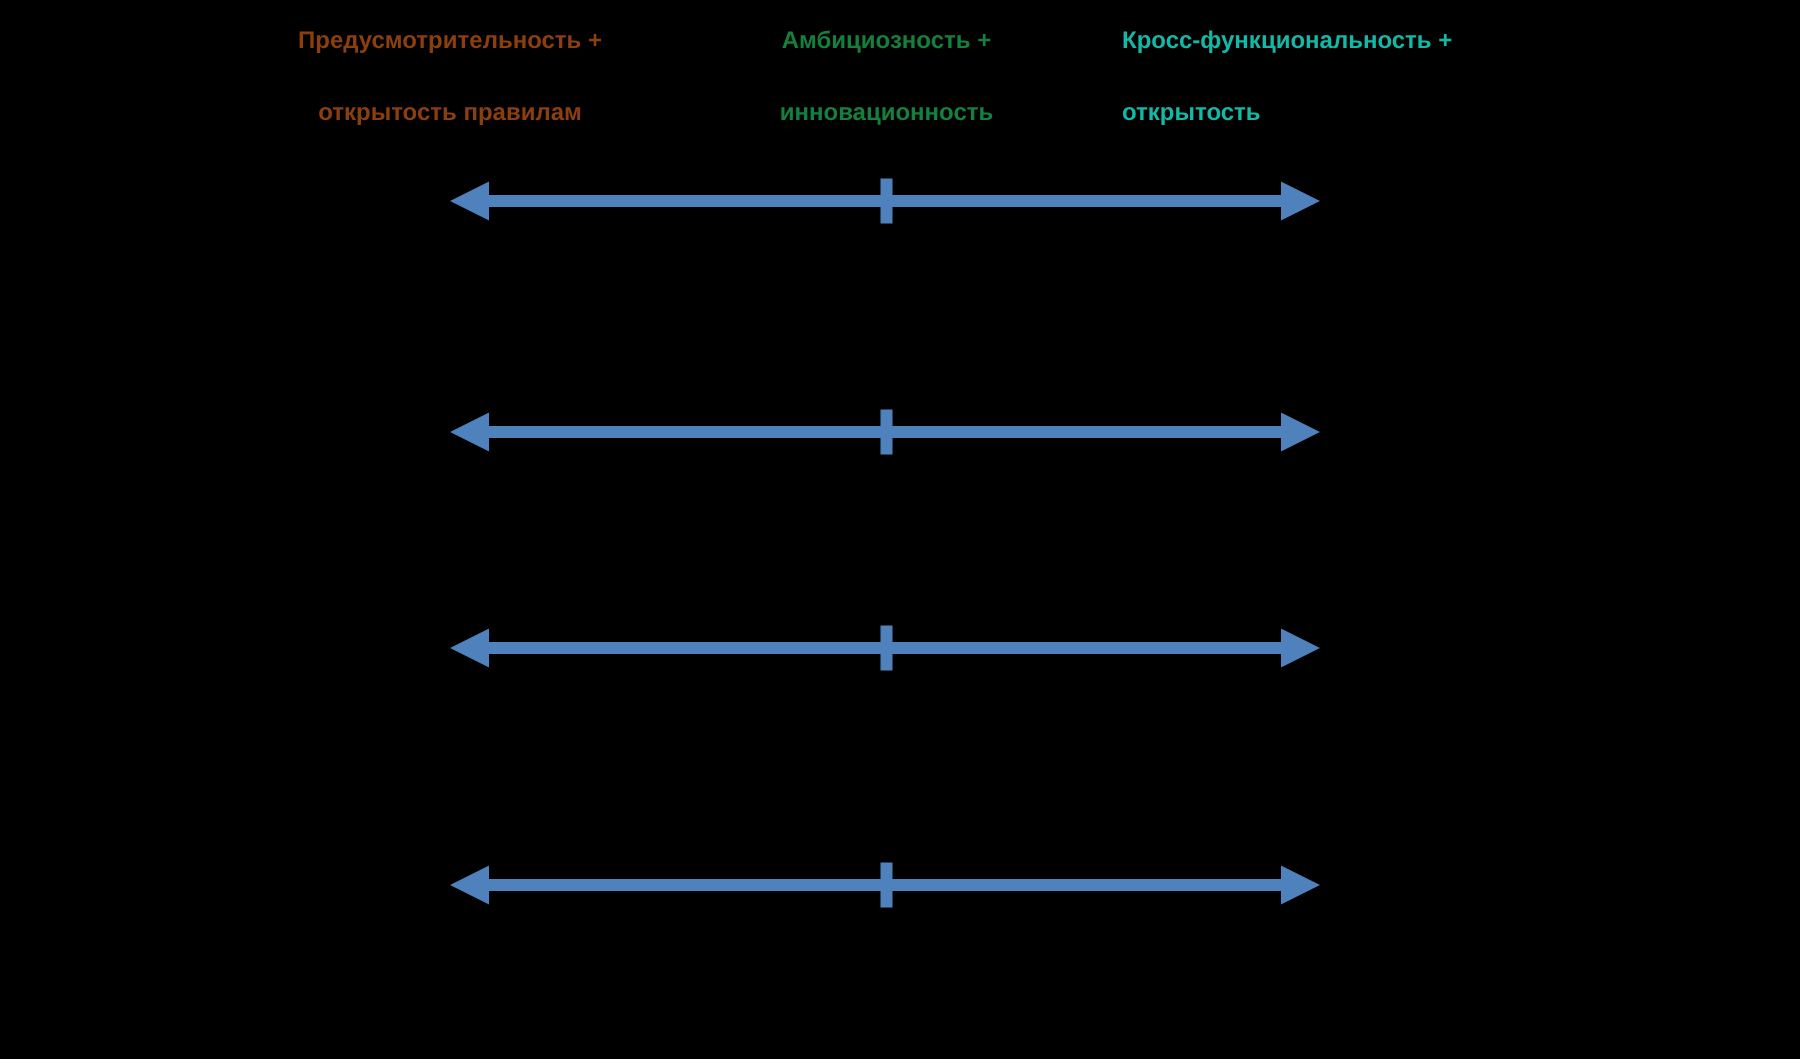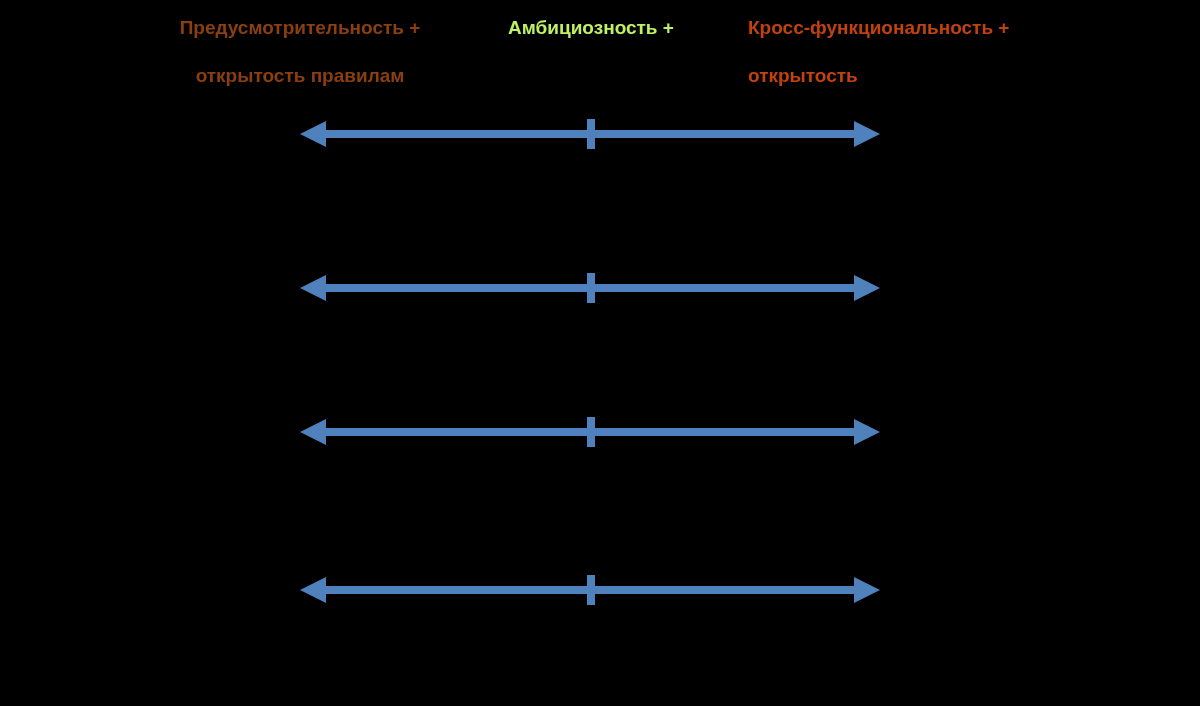--- a/index.html
+++ b/index.html
@@ -15,21 +15,21 @@
     overflow: hidden;
   }
   .slide {
     position: absolute;
     inset: 0;
   }
   .header {
     position: absolute;
     top: 16px;
     font-weight: bold;
-    font-size: 19px;
+    font-size: 16px;
     line-height: 24px;
     white-space: pre-line;
   }
   .header-left {
     left: 150px;
     width: 300px;
     text-align: center;
   }
   .header-center {
     left: 441px;
@@ -62,24 +62,25 @@
 </style>
 </head>
 <body>
 
 <div class="slide">
 
   <div class="header header-left" style="color: rgb(140, 63, 14);"><span>Предусмотрительность +</span><br>
     <span>открытость правилам</span>
   </div>
 
-  <div class="header header-center" style="color: #bef264;"><span>Амбициозность +</span><br>
+  <div class="header header-center" style="color: #15803d;"><span>Амбициозность +</span><br>
+    <span>инновационность</span>
   </div>
 
-  <div class="header header-right" style="color: #c2410c;"><span>Кросс-функциональность +</span><br>
+  <div class="header header-right" style="color: #14b8a6;"><span>Кросс-функциональность +</span><br>
     <span>открытость</span>
   </div>
 
   <div class="scale-row row-1">
     <svg viewBox="0 0 580 44">
       <line class="shaft" x1="20" y1="22" x2="560" y2="22"></line>
       <polygon class="head" points="0,22 26,9 26,35"></polygon>
       <polygon class="head" points="580,22 554,9 554,35"></polygon>
       <rect class="midtick" x="287" y="7" width="8" height="30"></rect>
     </svg>

